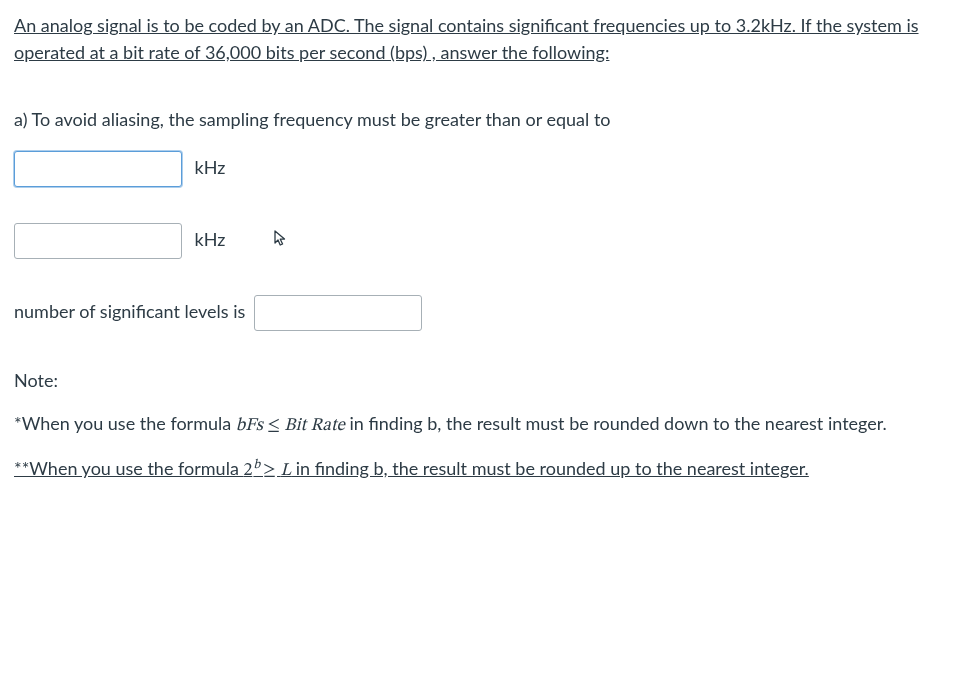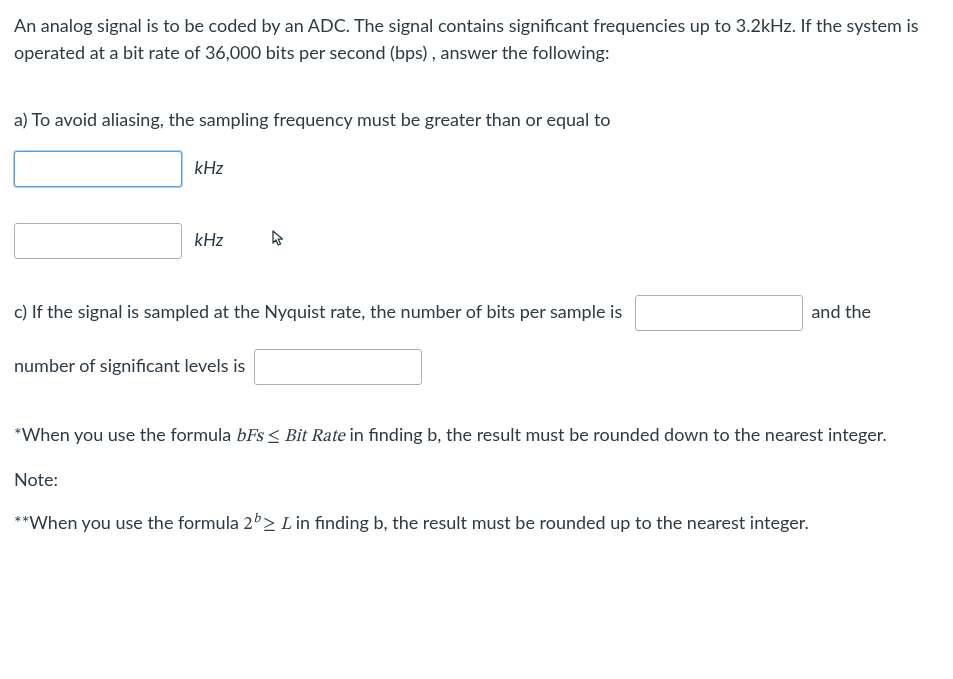--- a/index.html
+++ b/index.html
@@ -10,20 +10,21 @@
     body {
       font-family: "Lato", "Helvetica Neue", Arial, sans-serif;
       font-size: 18px;
       line-height: 1.5;
       color: #2d3b45;
       padding: 12px 14px;
       width: 953px;
     }
     .question-intro {
       margin-bottom: 40px;
+      text-decoration: underline;
     }
     .part {
       margin-bottom: 36px;
     }
     .part-line {
       margin-bottom: 18px;
     }
     input[type="text"] {
       width: 168px;
       height: 36px;
@@ -34,21 +35,20 @@
       vertical-align: middle;
       background: #fff;
     }
     input.focused {
       border: 1px solid #5b9dd9;
       box-shadow: 0 0 0 1px rgba(91,157,217,0.5);
       outline: none;
     }
     .unit {
       margin-left: 8px;
-      font-style: italic;
     }
     .note-section {
       margin-top: 8px;
     }
     .note-line {
       margin-bottom: 16px;
     }
     .math {
       font-family: "Cambria Math", "STIX Two Math", "Latin Modern Math", Georgia, serif;
     }
@@ -91,34 +91,29 @@
     <span class="unit">kHz</span>
     <span class="cursor-icon">
       <svg width="14" height="18" viewBox="0 0 14 18">
         <path d="M1 1 L1 13 L4 10 L6.2 15 L8.6 14 L6.3 9.2 L10.5 9 Z" fill="none" stroke="#2d3b45" stroke-width="1.3" stroke-linejoin="round"></path>
       </svg>
     </span>
   </div>
 </div>
 
 <div class="part">
-  <div style="margin-bottom:18px;">
-    <span>c) If the signal is sampled at the Nyquist rate, the number of bits per  sample is</span>
-    <input type="text" style="margin: 0px 4px 0px 8px;">
-    <span> and the</span>
-  </div>
   <div>
     <span>number of significant levels is</span>
     <input type="text" style="margin-left: 4px;">
   </div>
 </div>
 
 <div class="note-section">
+  <div class="note-line">Note:</div>
+
   <div class="note-line">
     <span>*When you use the formula </span><span class="mathvar">b</span><span class="mathvar">Fs</span><span class="math"> ≤ </span><span class="mathvar">Bit Rate</span><span>  in finding b, the result must be rounded down to the nearest integer.</span>
   </div>
 
-  <div class="note-line">Note:</div>
-
-  <div class="note-line" style="margin-bottom:0;">
+  <div class="note-line" style="margin-bottom:0;text-decoration:underline;">
     <span>**When you use the formula </span><span class="math">2</span><span class="sup">b</span><span class="math"> ≥ </span><span class="mathvar">L</span><span>  in finding b, the result must be rounded up to the nearest integer.</span>
   </div>
 </div>
 
 </body></html>

